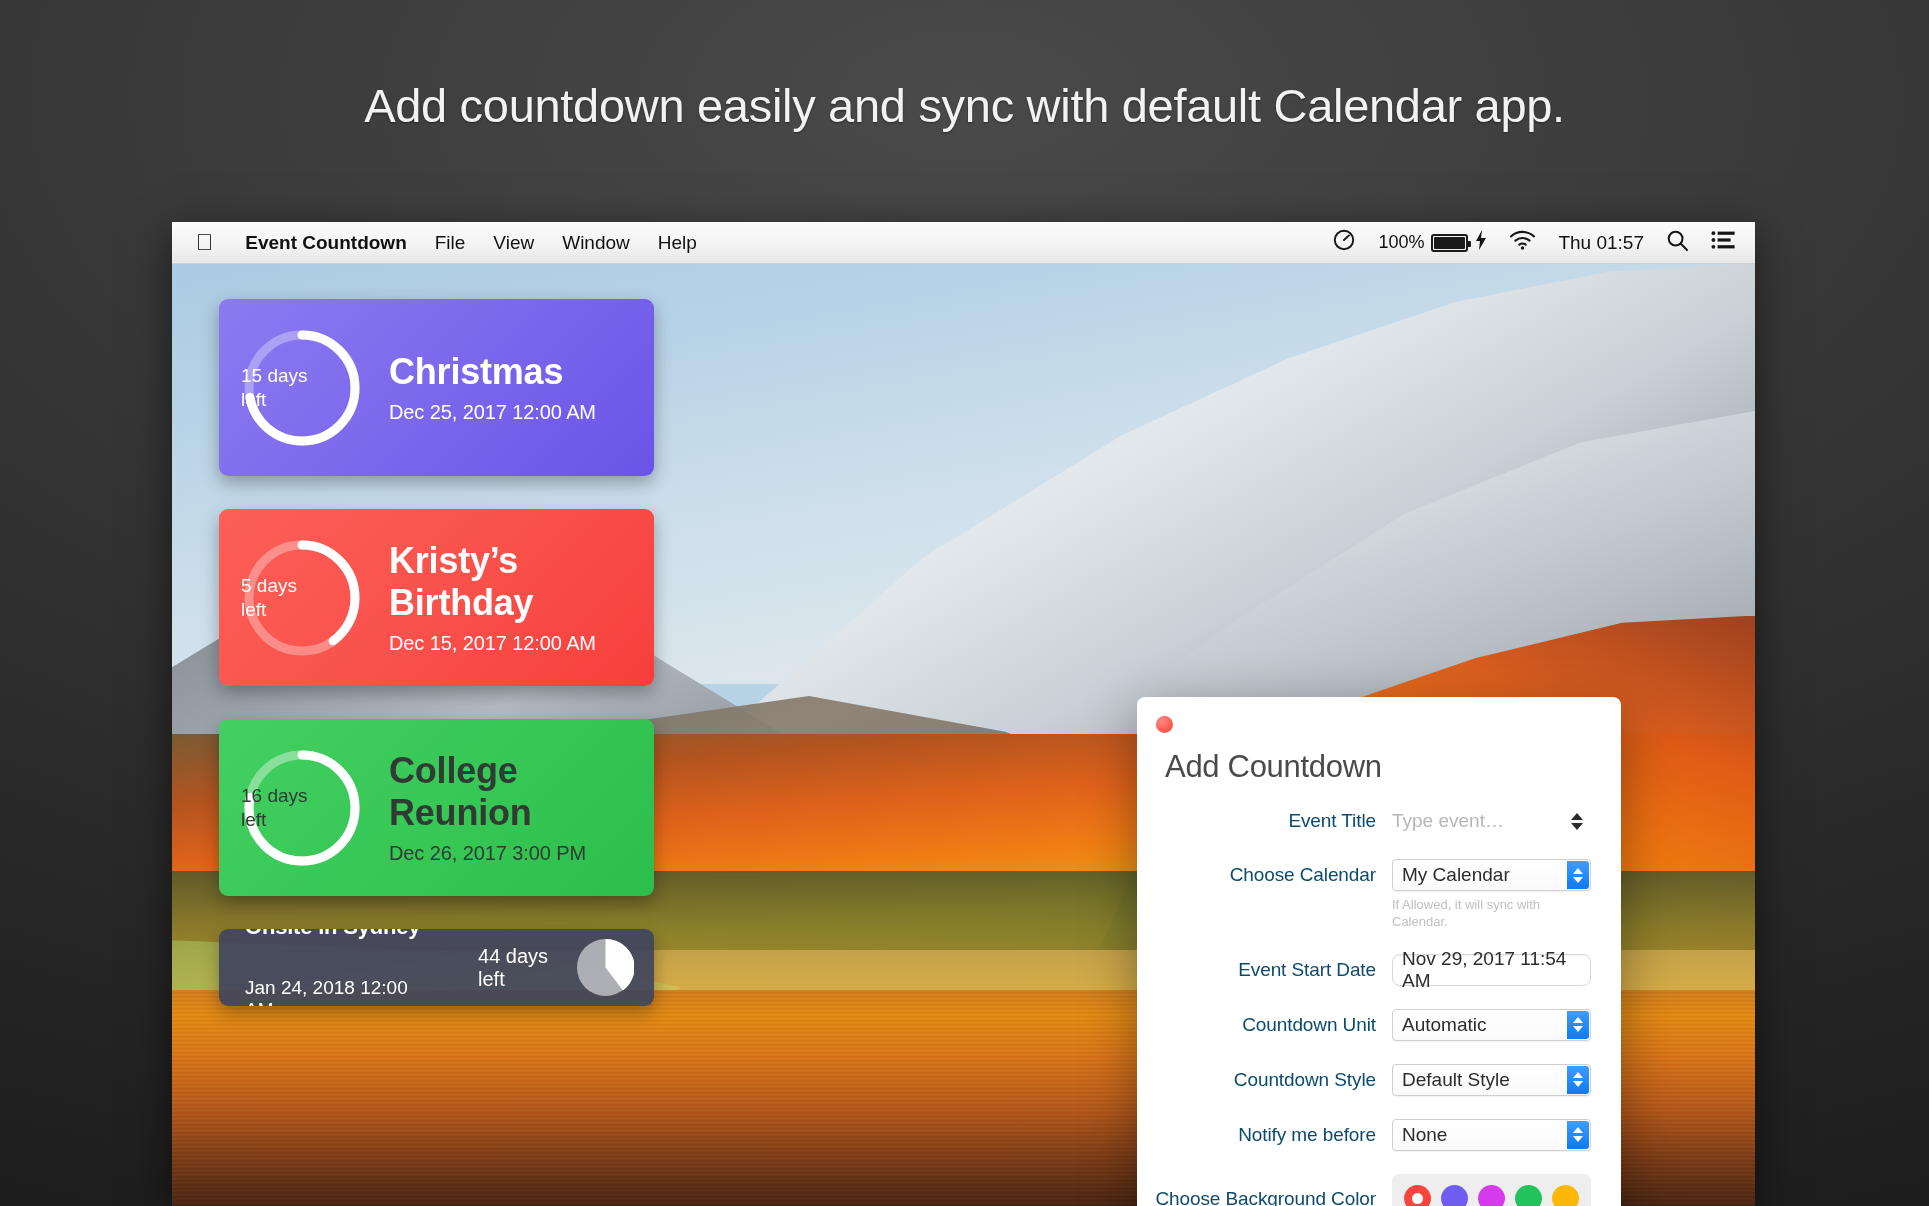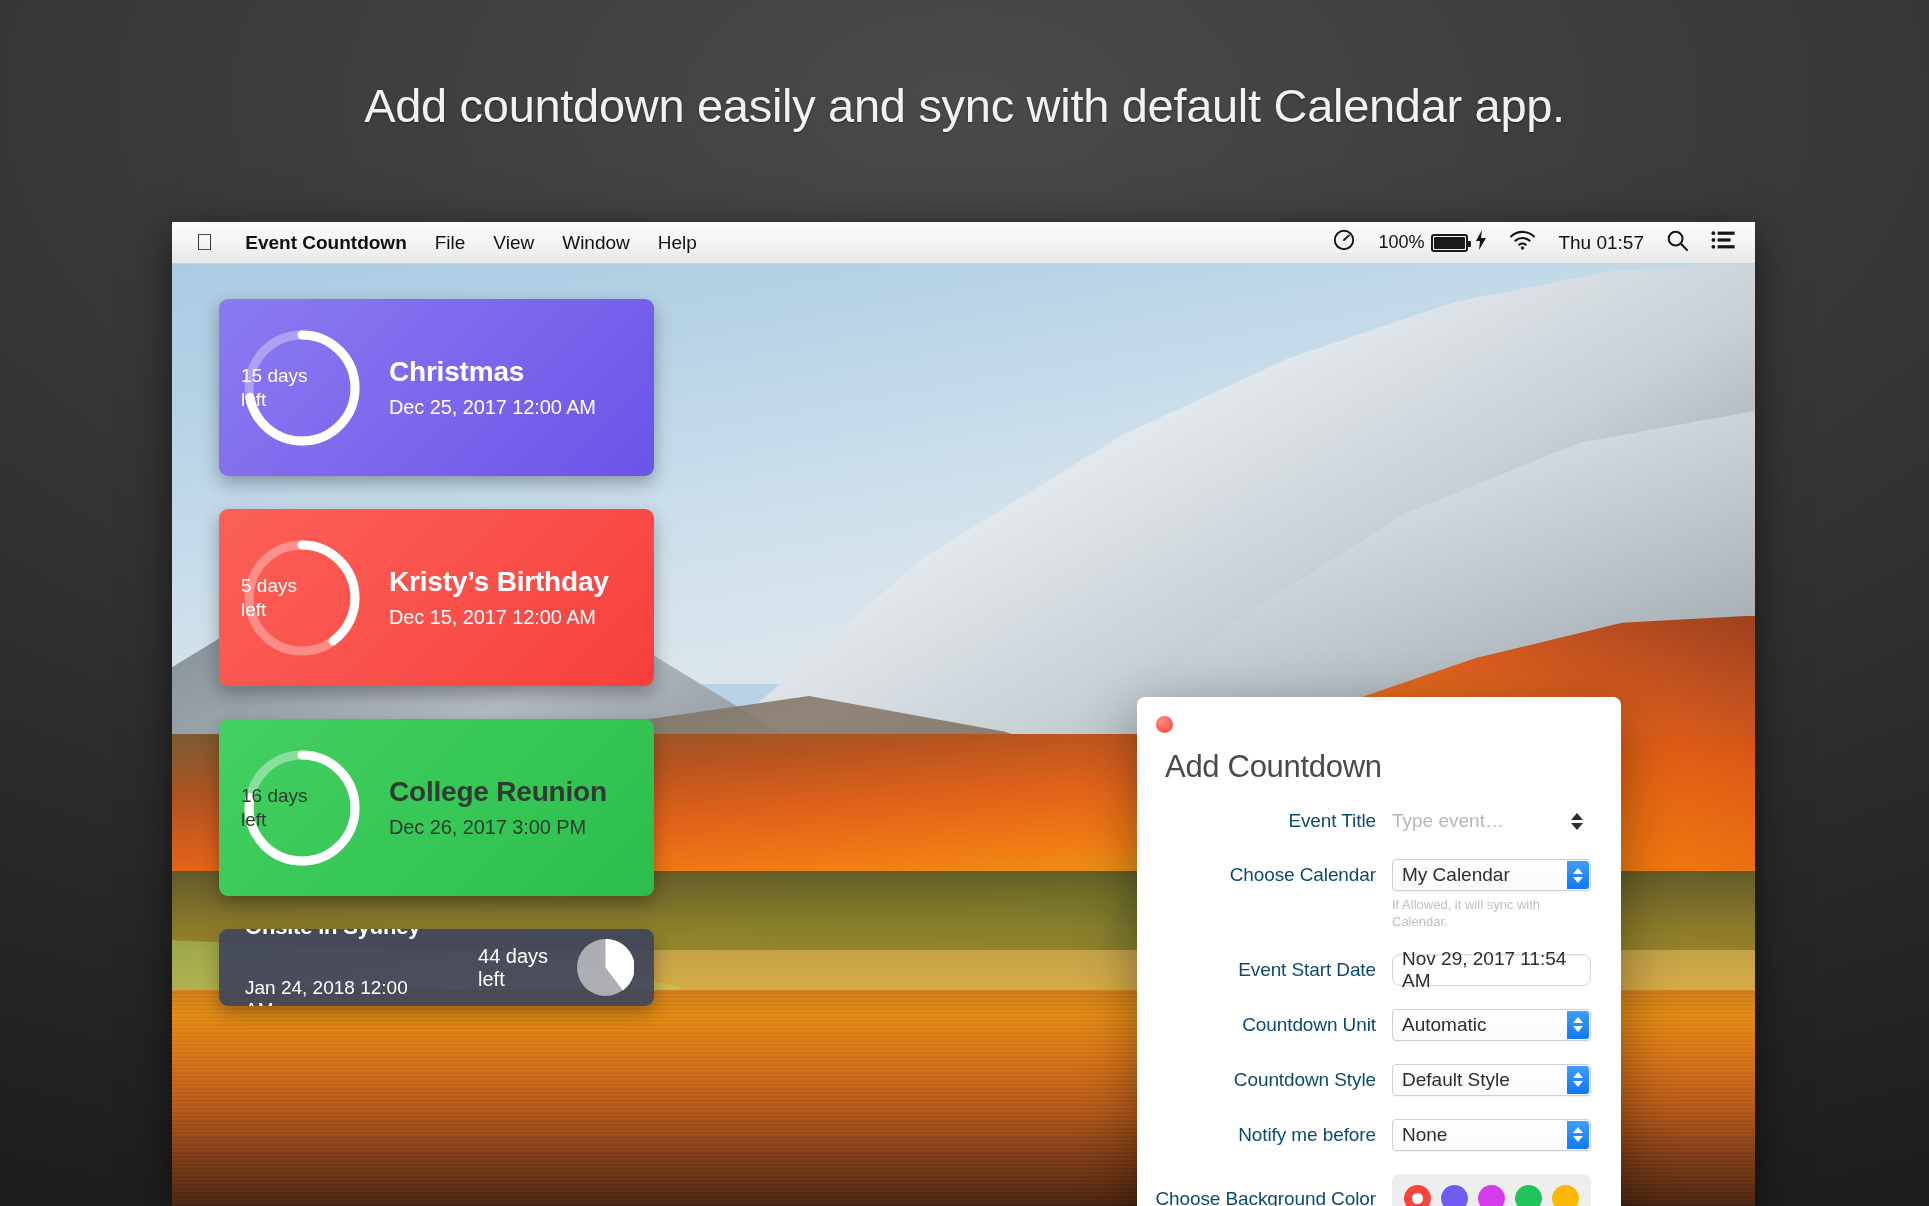--- a/index.html
+++ b/index.html
@@ -137,21 +137,21 @@
   }
   .card.big { height: 177px; padding-left: 22px; }
   .ring { position: relative; width: 122px; height: 122px; flex: 0 0 122px; }
   .ring svg { display: block; transform: rotate(-90deg); }
   .ring-label {
     position: absolute; inset: 0; display: flex; flex-direction: column;
     align-items: flex-start; justify-content: center;
     font-size: 19px; line-height: 1.22; text-align: center;
   }
   .card-text { margin-left: 26px; }
-  .card-title { font-size: 28px; font-weight: 700; letter-spacing: -0.2px; }
+  .card-title { font-size: 36px; font-weight: 700; letter-spacing: -0.2px; }
   .card-date { font-size: 20px; margin-top: 8px; letter-spacing: -0.1px; }
 
   .card.purple { background: linear-gradient(135deg, #8b7bf0 0%, #7a66ec 55%, #6a54e8 100%); color: #fff; }
   .card.red    { background: linear-gradient(135deg, #fb6058 0%, #f9504a 55%, #f73f3c 100%); color: #fff; }
   .card.green  { background: linear-gradient(135deg, #44cf62 0%, #36c755 55%, #2cbd4c 100%); color: #2f3b33; }
 
   .card.compact {
     height: 77px; padding: 0 20px 0 26px; align-items: center;
     background: rgba(64,68,92,0.92); color: #fff; margin-bottom: 0;
   }

